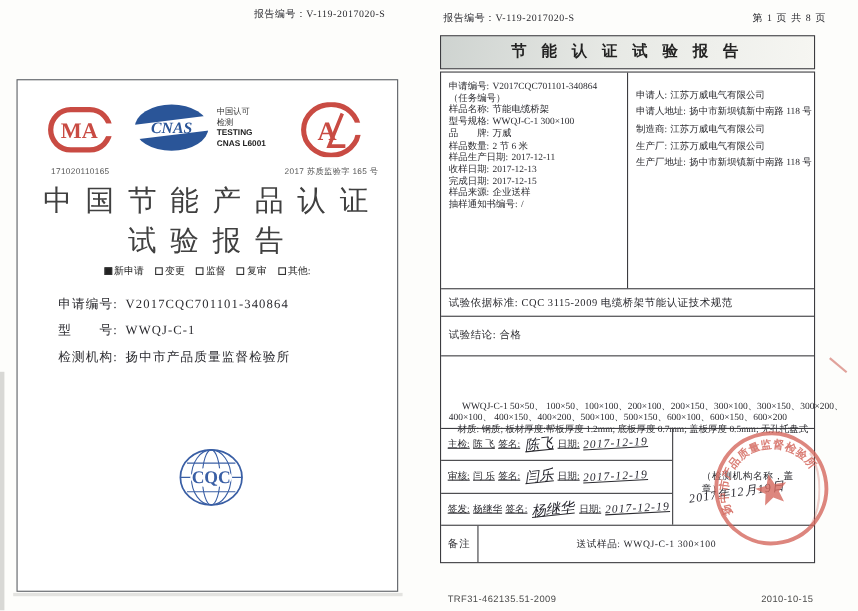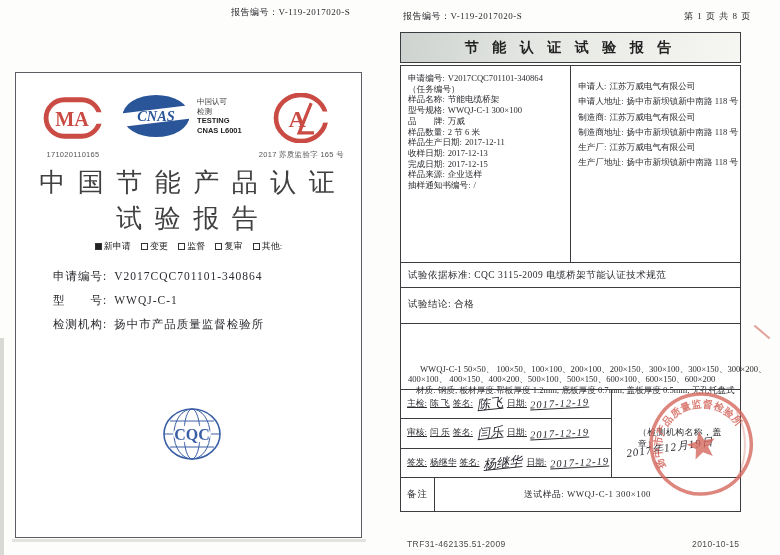--- a/index.html
+++ b/index.html
@@ -166,21 +166,20 @@
       <div class="il"><span class="lbl">样品生产日期:</span><span>2017-12-11</span></div>
       <div class="il"><span class="lbl">收样日期:</span><span>2017-12-13</span></div>
       <div class="il"><span class="lbl">完成日期:</span><span>2017-12-15</span></div>
       <div class="il"><span class="lbl">样品来源:</span><span>企业送样</span></div>
       <div class="il"><span class="lbl">抽样通知书编号:</span><span>/</span></div>
     </div>
     <div class="info-right">
       <div class="ir"><span class="lbl">申请人:</span><span>江苏万威电气有限公司</span></div>
       <div class="ir"><span class="lbl">申请人地址:</span><span>扬中市新坝镇新中南路 118 号</span></div>
       <div class="ir"><span class="lbl">制造商:</span><span>江苏万威电气有限公司</span></div>
-      <div class="ir"><span class="lbl">制造商地址:</span><span>扬中市新坝镇新中南路 118 号</span></div>
       <div class="ir"><span class="lbl">生产厂:</span><span>江苏万威电气有限公司</span></div>
       <div class="ir"><span class="lbl">生产厂地址:</span><span>扬中市新坝镇新中南路 118 号</span></div>
     </div>
   </div>
 
   <div class="row-standard">
     <span class="lbl">试验依据标准:</span><span>CQC 3115-2009 电缆桥架节能认证技术规范</span>
   </div>
 
   <div class="row-conclusion">

